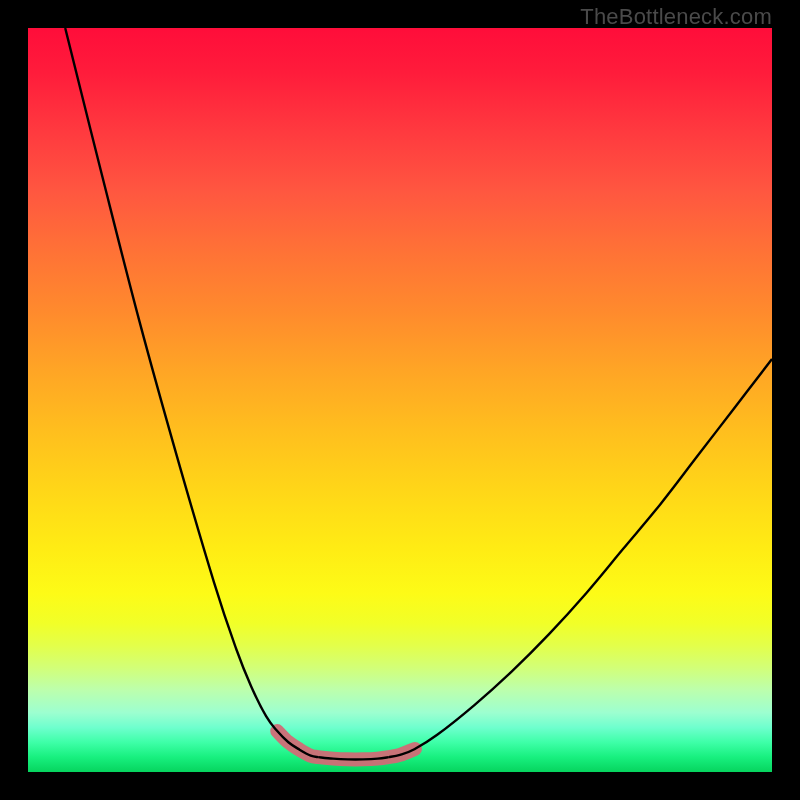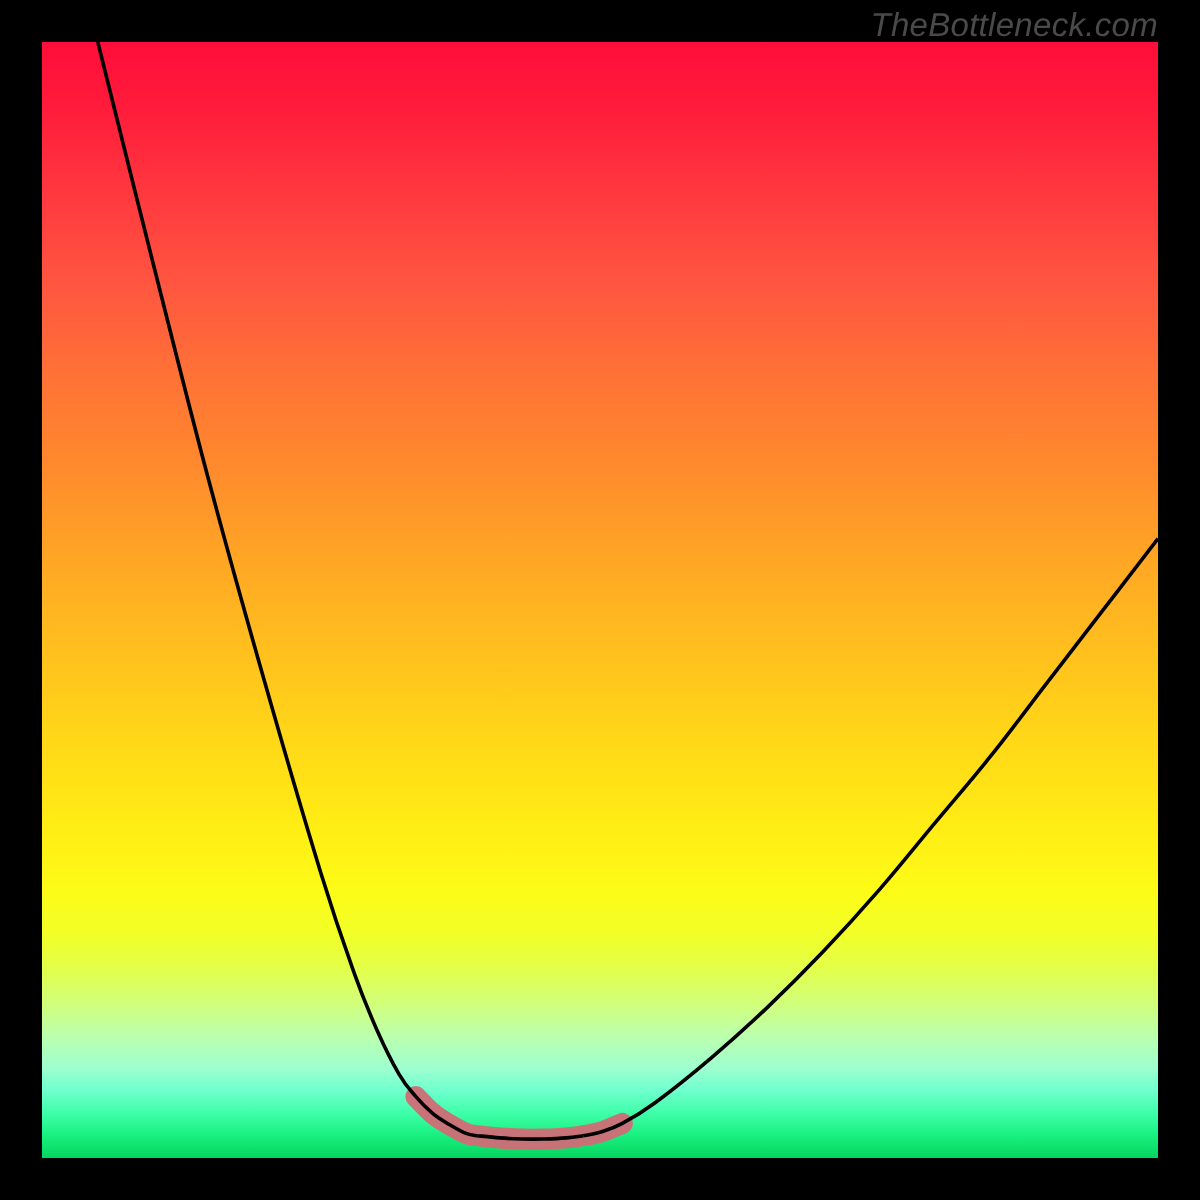--- a/index.html
+++ b/index.html
@@ -11,21 +11,20 @@
     position: relative;
     font-family: Arial, sans-serif;
   }
   .frame {
     position: absolute;
     top: 0;
     left: 0;
     width: 784px;
     height: 800px;
     background: #000;
-    font-style: italic;
   }
   .plot-area {
     position: absolute;
     top: 28px;
     left: 28px;
     width: 744px;
     height: 744px;
     overflow: hidden;
   }
   .gradient-bg {

